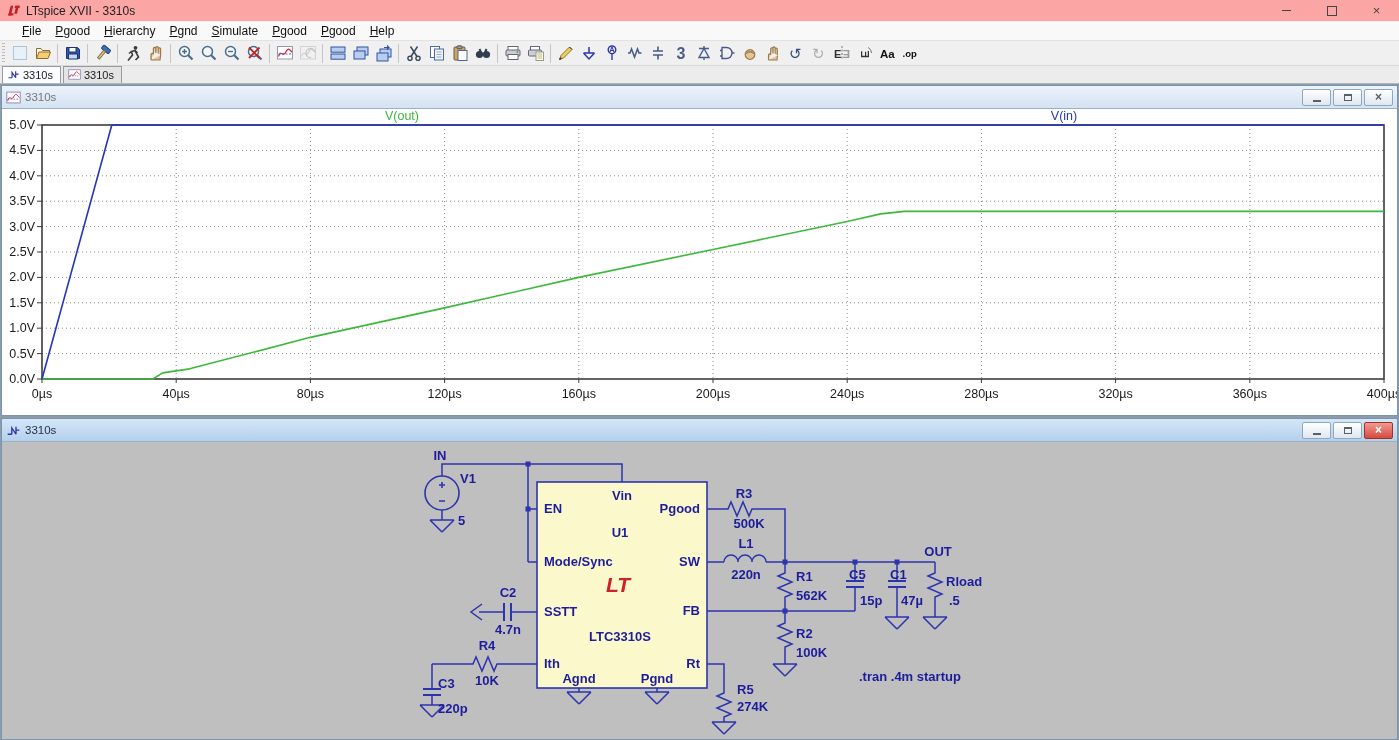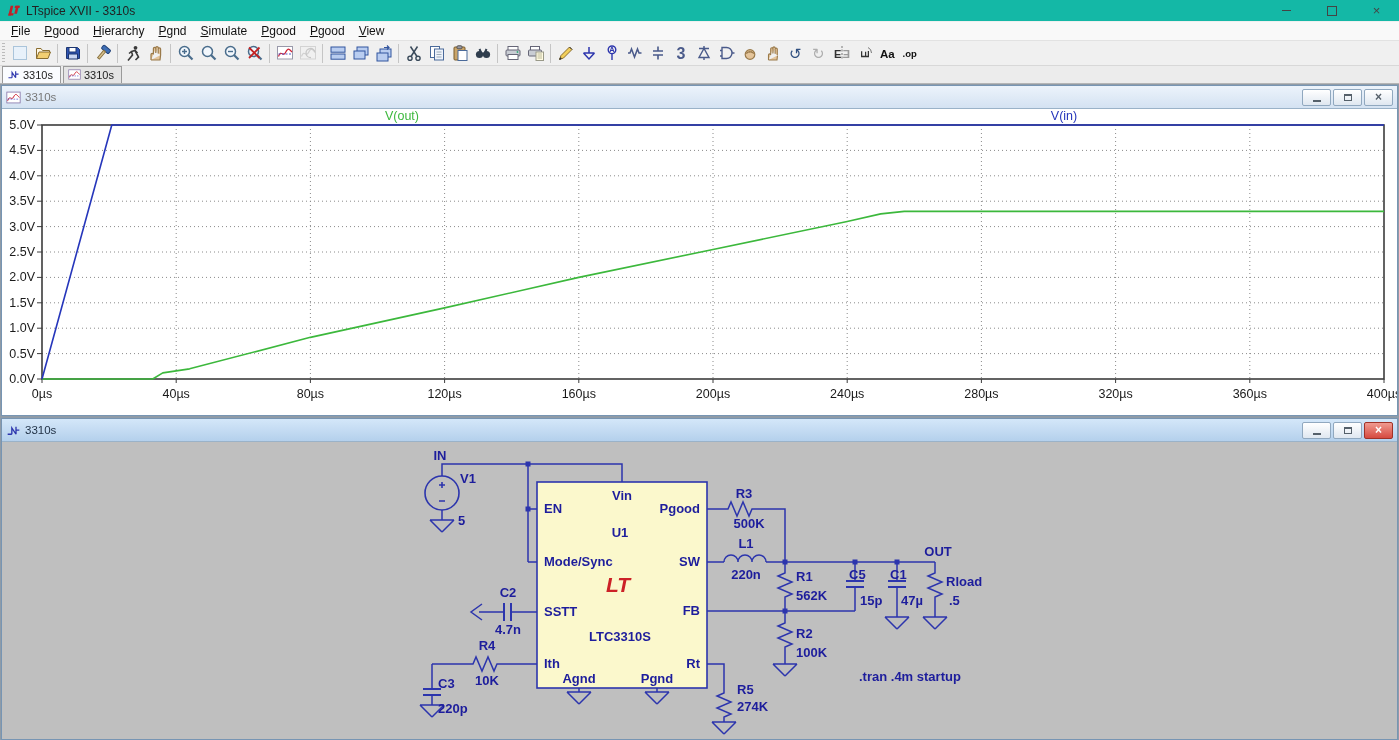--- a/index.html
+++ b/index.html
@@ -1,28 +1,28 @@
 <!DOCTYPE html>
 <html><head>
 <meta charset="utf-8">
 <style>
   * { box-sizing: border-box; margin: 0; padding: 0; }
   html,body { width:1399px; height:740px; overflow:hidden; }
   body { font-family:"Liberation Sans", sans-serif; font-size:12px; background:#fff; }
 
   
-  .titlebar { height:22px; background:#14b8a6; display:flex; align-items:center; border-bottom:1px solid #f0f0f0; }
+  .titlebar { height:22px; background:#fca5a5; display:flex; align-items:center; border-bottom:1px solid #f0f0f0; }
   .app-icon { width:16px; height:16px; margin:0 4px 0 6px; }
   .title-text { color:#222; font-size:12px; }
   .title-controls { margin-left:auto; display:flex; height:100%; }
   .tc-btn { width:45px; height:100%; display:flex; align-items:center; justify-content:center; color:#444; font-size:13px; }
   .tc-min::before { content:""; width:9px; height:1px; background:#444; display:block; }
   .tc-restore::before { content:""; width:8px; height:8px; border:1px solid #444; display:block; }
 
-  .menubar { height:19px; background:#f9f9f9; display:flex; align-items:center; padding-left:4px; border-bottom:1px solid #e2e2e2; }
+  .menubar { height:19px; background:#f9f9f9; display:flex; align-items:center; padding-left:15px; border-bottom:1px solid #e2e2e2; }
   .menu-item { padding:2px 7px; color:#111; }
   .menu-item::first-letter { text-decoration:underline; }
 
   .toolbar { height:25px; background:#f0f0f0; display:flex; align-items:center; padding-left:2px; border-bottom:1px solid #d8d8d8; }
   .tb-grip { width:5px; height:20px; margin-right:3px; background:repeating-linear-gradient(180deg,#bbb 0 1px,transparent 1px 3px); width:3px; }
   .tb-btn { width:23px; height:23px; display:flex; align-items:center; justify-content:center; }
   .tb-btn.disabled { opacity:.4; filter:grayscale(1); }
   .tb-sep { width:1px; height:19px; background:#c5c5c5; margin:0 3px; }
 
   .tabbar { height:18px; background:#ececec; display:flex; align-items:flex-end; padding-left:2px; border-bottom:1px solid #b5b5b5; }
@@ -70,21 +70,21 @@
 </div>
 
 <div class="menubar" id="menubar">
     <span class="menu-item">File</span>
     <span class="menu-item">Pgood</span>
     <span class="menu-item">Hierarchy</span>
     <span class="menu-item">Pgnd</span>
     <span class="menu-item">Simulate</span>
     <span class="menu-item">Pgood</span>
     <span class="menu-item">Pgood</span>
-    <span class="menu-item">View</span>
+    <span class="menu-item">Help</span>
   </div>
 
 <div class="toolbar" id="toolbar">
     <div class="tb-grip"></div>
     <span class="tb-btn">
       <svg width="18" height="18" viewBox="0 0 18 18">
         <rect x="2.5" y="2.5" width="13" height="13" fill="#e8f1fa" stroke="#aac4da"></rect>
       </svg>
     </span>
     <span class="tb-btn">

